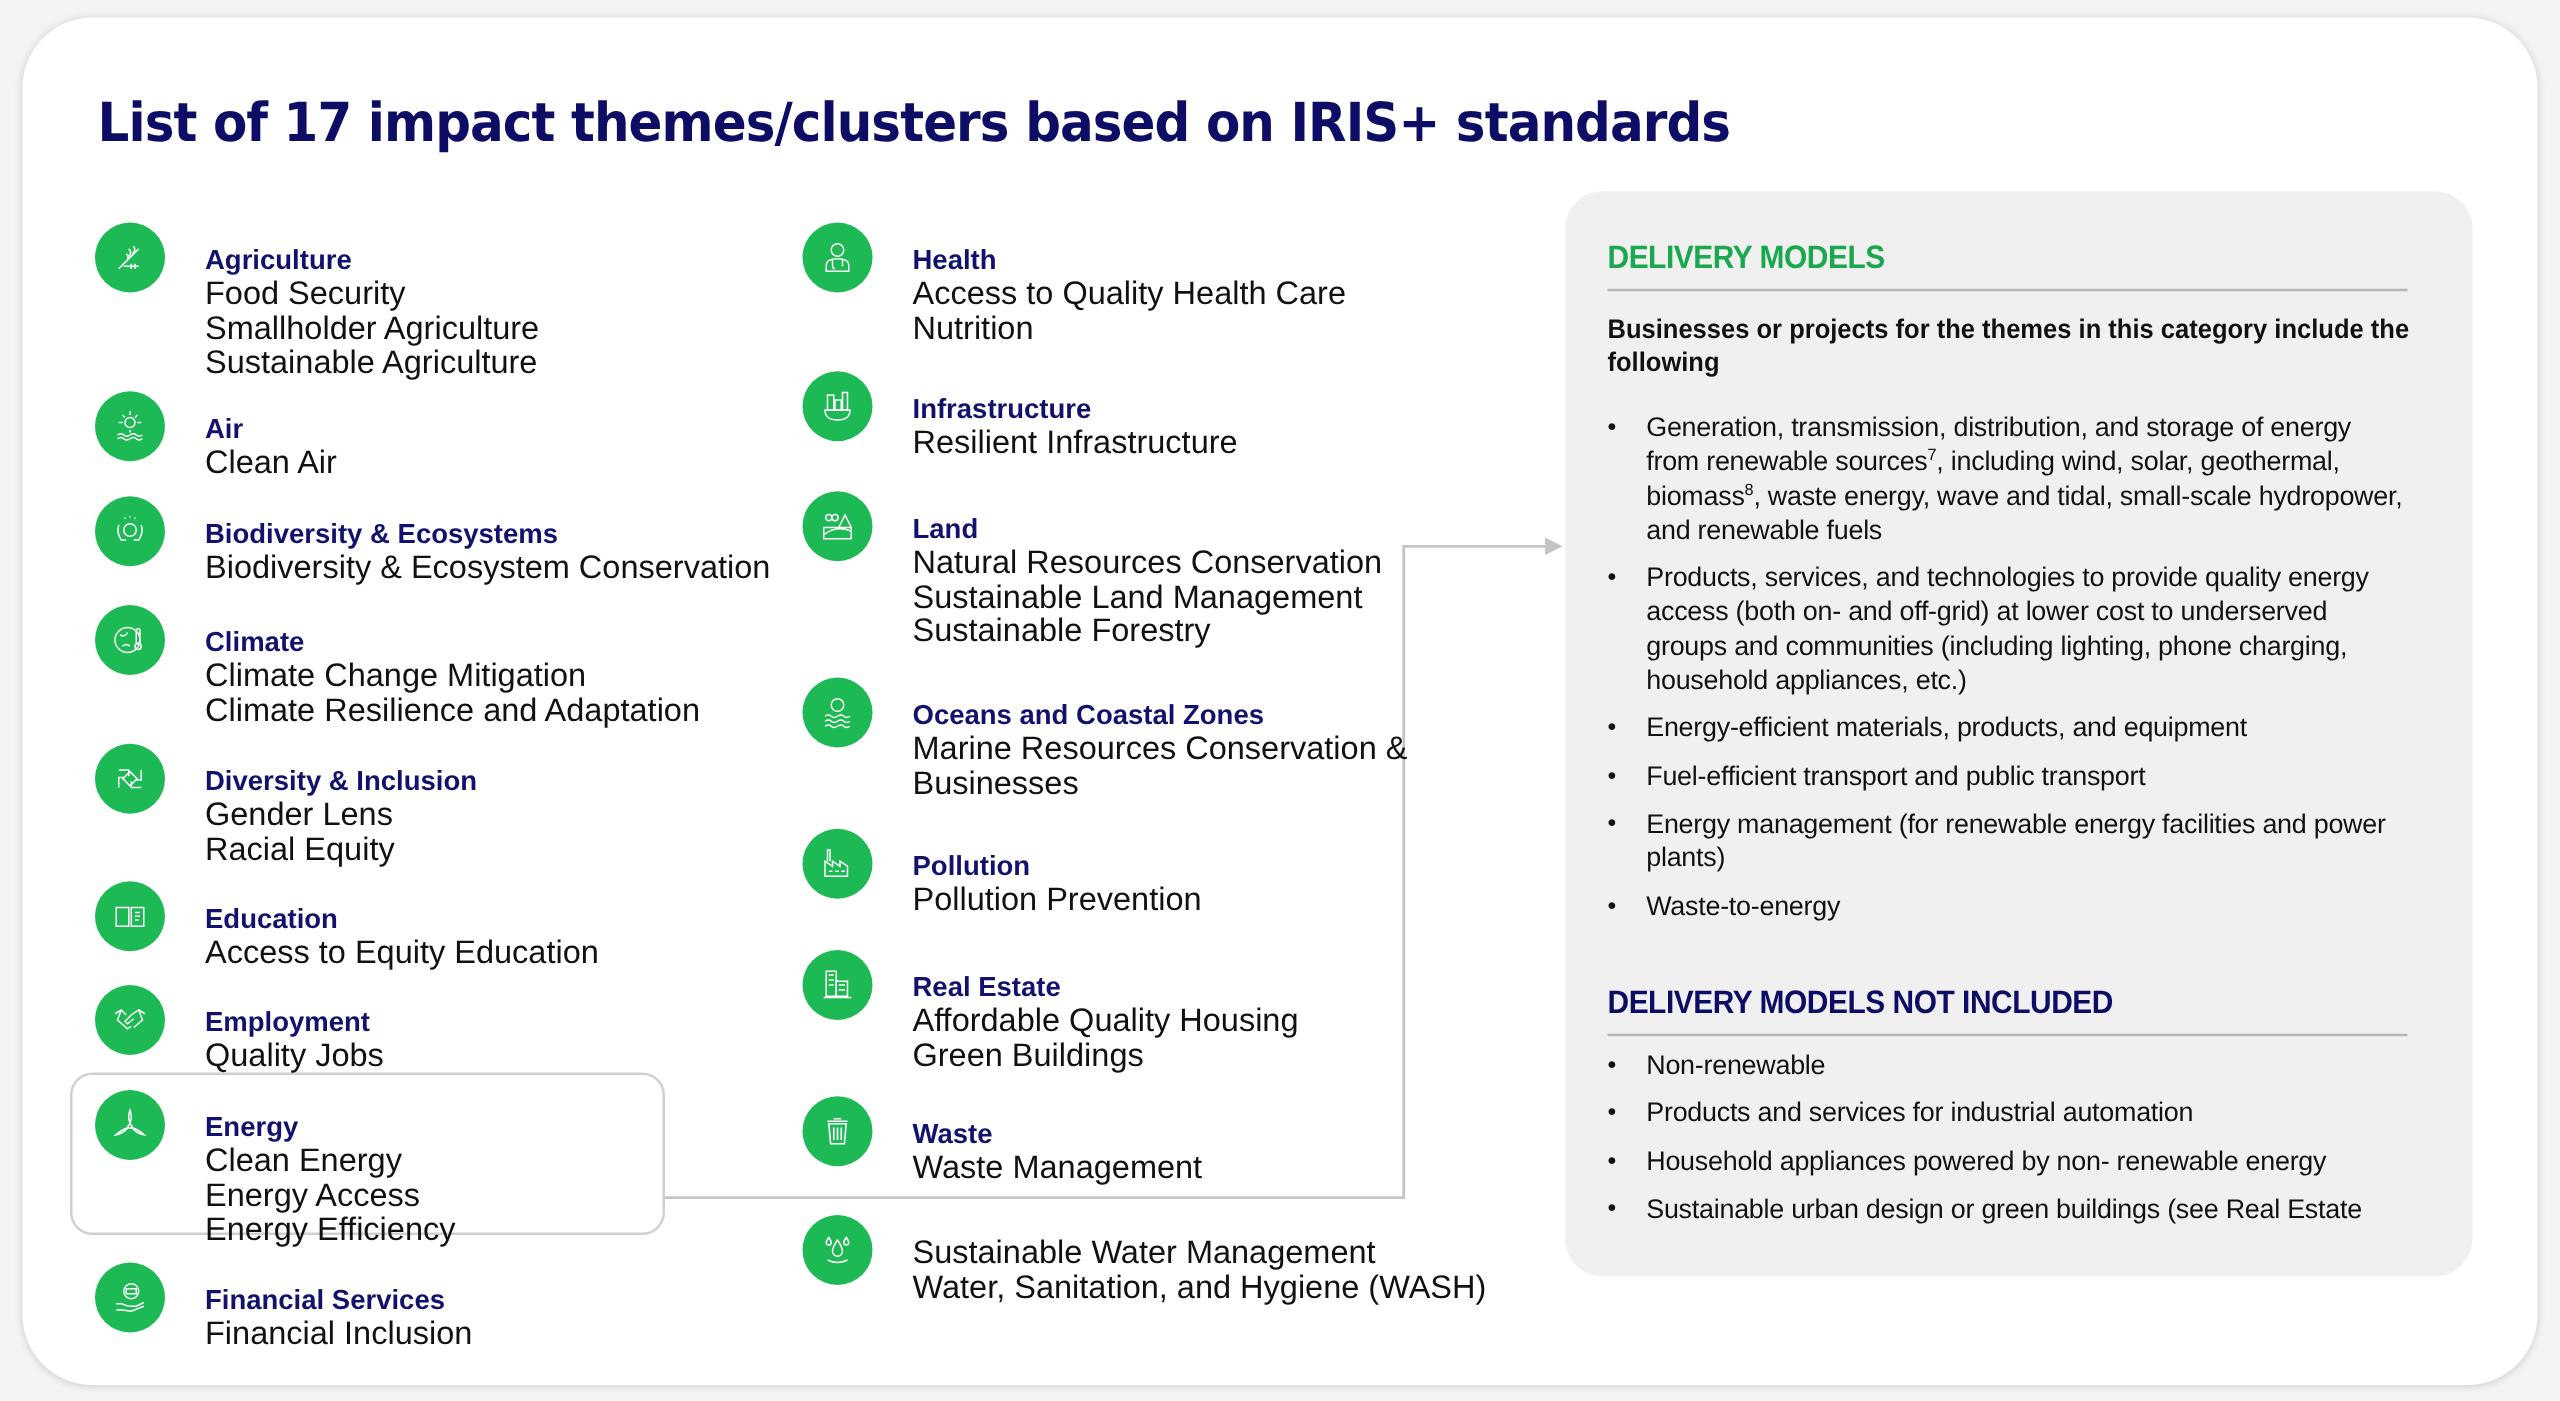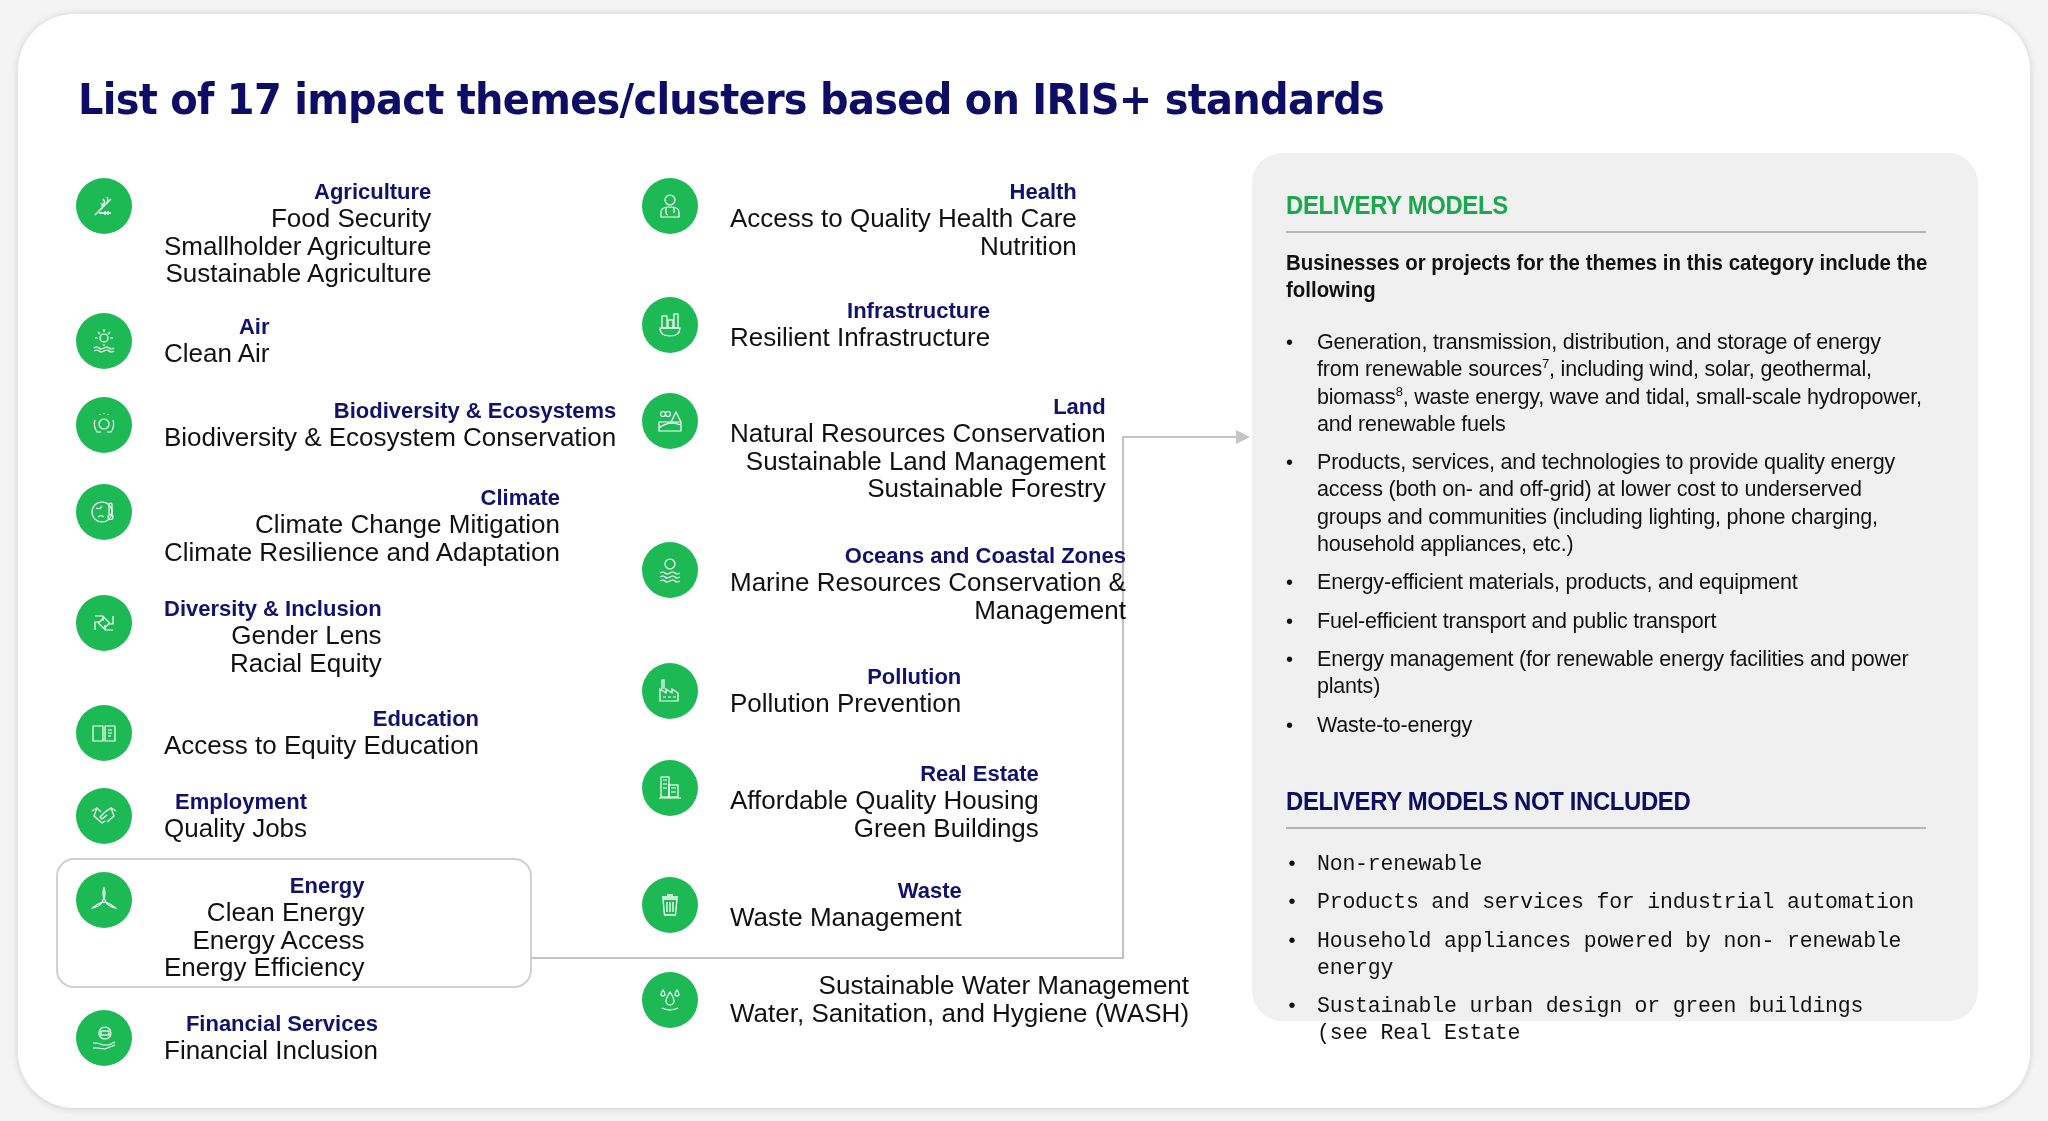--- a/index.html
+++ b/index.html
@@ -17,21 +17,21 @@
     transform: scaleX(0.93); transform-origin: left center;
     white-space: nowrap;
   }
   .theme { position: absolute; }
   .theme .icon {
     position: absolute; left: 0; top: 0; width: 56px; height: 56px;
     border-radius: 50%; background: #1db954;
     display: flex; align-items: center; justify-content: center;
   }
   .theme .icon svg { width: 34px; height: 34px; }
-  .theme .text { position: absolute; left: 88px; top: 0; white-space: nowrap; text-align: right; }
+  .theme .text { position: absolute; left: 88px; top: 16px; white-space: nowrap; }
   .theme .name { font-weight: bold; font-size: 22px; color: #12126e; line-height: 27px; }
   .theme .sub { font-size: 26px; color: #111; line-height: 27.5px; }
   .energy-box {
     position: absolute; left: 56px; top: 858px; width: 476px; height: 130px;
     border: 2px solid #d0d0d0; border-radius: 18px; background: transparent;
   }
   .connector { position: absolute; left: 0; top: 0; width: 2048px; height: 1121px; pointer-events: none; }
   .panel {
     position: absolute; left: 1252px; top: 153px; width: 726px; height: 868px;
     background: #f0f0f0; border-radius: 30px;
@@ -52,21 +52,21 @@
   ul.bullets { list-style: none; margin-top: 25px; }
   ul.bullets li {
     position: relative; padding-left: 31px; font-size: 21.5px; color: #111;
     line-height: 27.3px; margin-bottom: 11px; letter-spacing: -0.2px;
   }
   ul.bullets li::before {
     content: "•"; position: absolute; left: 0; top: 0; font-size: 20px;
   }
   sup { font-size: 13px; vertical-align: super; line-height: 0; }
   .section2 { position: absolute; left: 34px; top: 632px; width: 640px; }
-  .section2 ul.bullets { margin-top: 22px; font-family: Liberation Mono, monospace; }
+  .section2 ul.bullets { margin-top: 10px; }
   .section2 ul.bullets li { margin-bottom: 11px; }
 </style>
 </head>
 <body>
 
 <div class="card"></div>
 
 <h1 class="title">List of 17 impact themes/clusters based on IRIS+ standards</h1>
 
 <div class="energy-box"></div>
@@ -262,21 +262,21 @@
   <div class="theme" style="left:642px; top:542px;">
     <div class="icon">
       <svg viewBox="0 0 34 34" fill="none" stroke="#fff" stroke-width="1.2">
           <circle cx="17" cy="11" r="5"></circle>
           <path d="M7 20 q3 -2 5 0 t5 0 t5 0 t5 0 M7 24 q3 -2 5 0 t5 0 t5 0 t5 0 M7 28 q3 -2 5 0 t5 0 t5 0 t5 0"></path>
         </svg>
     </div>
     <div class="text">
       <div class="name">Oceans and Coastal Zones</div>
       <div class="sub">Marine Resources Conservation &amp;</div>
-      <div class="sub">Management</div>
+      <div class="sub">Businesses</div>
     </div>
   </div>
 
   <div class="theme" style="left:642px; top:663px;">
     <div class="icon">
       <svg viewBox="0 0 34 34" fill="none" stroke="#fff" stroke-width="1.2">
           <path d="M7 27 v-12 l6 4 v-4 l6 4 v-4 l6 4 v8 z M9 15 v-9 h2 v9"></path>
           <path d="M10 23h3M15 23h3M20 23h3"></path>
         </svg>
     </div>

